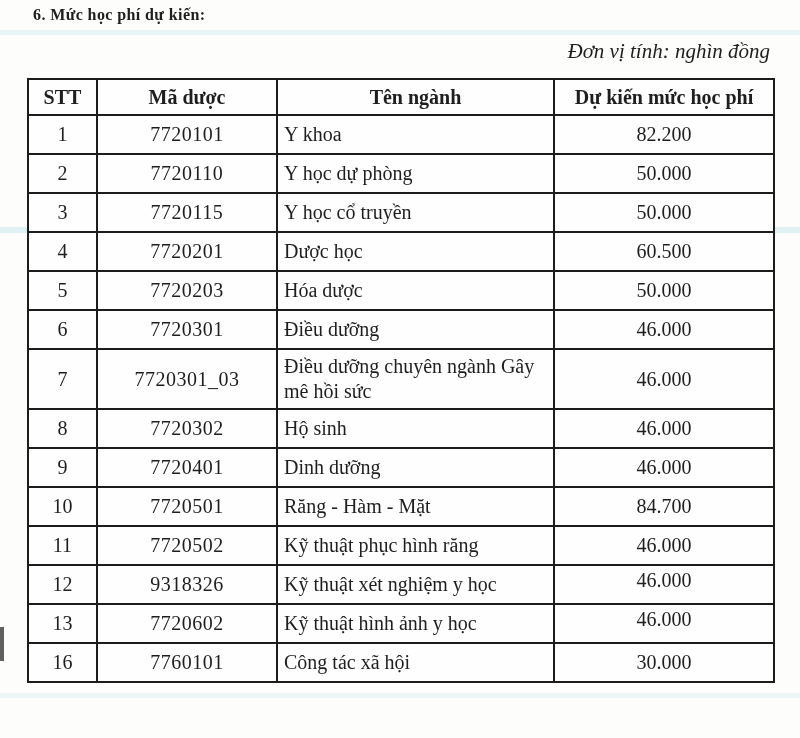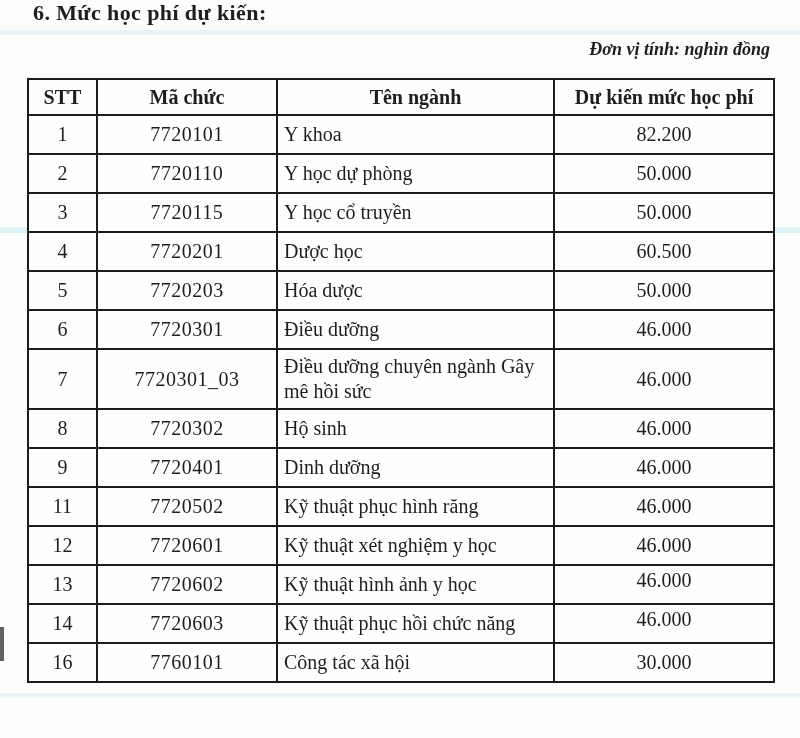--- a/index.html
+++ b/index.html
@@ -33,33 +33,33 @@
     width: 4px;
     height: 34px;
     background: #2b2b2b;
     opacity: 0.75;
     pointer-events: none;
   }
 
   .doc-title {
     position: absolute;
     left: 33px;
-    top: 0;
-    font-size: 22px;
+    top: 6px;
+    font-size: 16px;
     font-weight: bold;
     letter-spacing: 0.4px;
     white-space: nowrap;
   }
   .unit-note {
     position: absolute;
     right: 30px;
     top: 39px;
-    font-size: 18px;
+    font-size: 21px;
     font-style: italic;
-    font-weight: 700;
+    font-weight: 400;
     white-space: nowrap;
   }
 
   table.fee-table {
     position: absolute;
     left: 27px;
     top: 78px;
     width: 746px;
     border-collapse: collapse;
     table-layout: fixed;
@@ -107,21 +107,21 @@
 <table class="fee-table">
   <colgroup>
     <col style="width:69px">
     <col style="width:180px">
     <col style="width:277px">
     <col style="width:220px">
   </colgroup>
   <thead>
     <tr>
       <th>STT</th>
-      <th>Mã chức</th>
+      <th>Mã dược</th>
       <th>Tên ngành</th>
       <th>Dự kiến mức học phí</th>
     </tr>
   </thead>
   <tbody>
       <tr>
     <td class="c-stt">1</td>
     <td class="c-code">7720101</td>
     <td class="c-name">Y khoa</td>
     <td class="c-fee">82.200</td>
@@ -168,41 +168,41 @@
     <td class="c-name">Hộ sinh</td>
     <td class="c-fee">46.000</td>
   </tr>
       <tr>
     <td class="c-stt">9</td>
     <td class="c-code">7720401</td>
     <td class="c-name">Dinh dưỡng</td>
     <td class="c-fee">46.000</td>
   </tr>
       <tr>
+    <td class="c-stt">10</td>
+    <td class="c-code">7720501</td>
+    <td class="c-name">Răng - Hàm - Mặt</td>
+    <td class="c-fee">84.700</td>
+  </tr>
+      <tr>
     <td class="c-stt">11</td>
     <td class="c-code">7720502</td>
     <td class="c-name">Kỹ thuật phục hình răng</td>
     <td class="c-fee">46.000</td>
   </tr>
       <tr>
     <td class="c-stt">12</td>
-    <td class="c-code">7720601</td>
+    <td class="c-code">9318326</td>
     <td class="c-name">Kỹ thuật xét nghiệm y học</td>
     <td class="c-fee">46.000</td>
   </tr>
       <tr>
     <td class="c-stt">13</td>
     <td class="c-code">7720602</td>
     <td class="c-name">Kỹ thuật hình ảnh y học</td>
-    <td class="c-fee">46.000</td>
-  </tr>
-      <tr>
-    <td class="c-stt">14</td>
-    <td class="c-code">7720603</td>
-    <td class="c-name">Kỹ thuật phục hồi chức năng</td>
     <td class="c-fee">46.000</td>
   </tr>
       <tr>
     <td class="c-stt">16</td>
     <td class="c-code">7760101</td>
     <td class="c-name">Công tác xã hội</td>
     <td class="c-fee">30.000</td>
   </tr>
     </tbody>
 </table>

